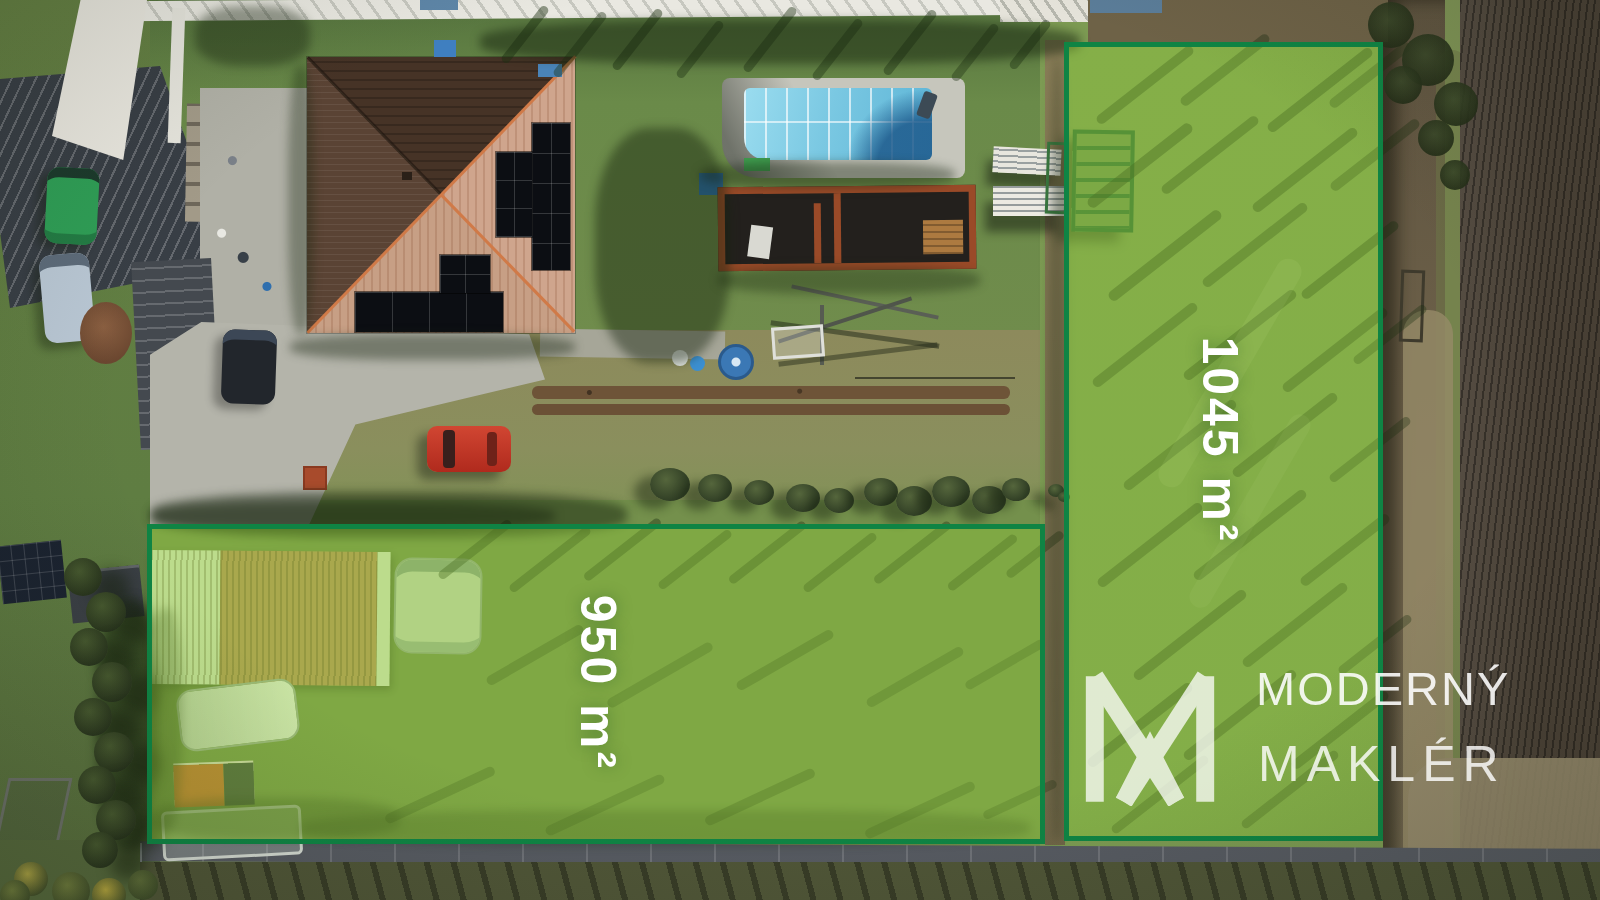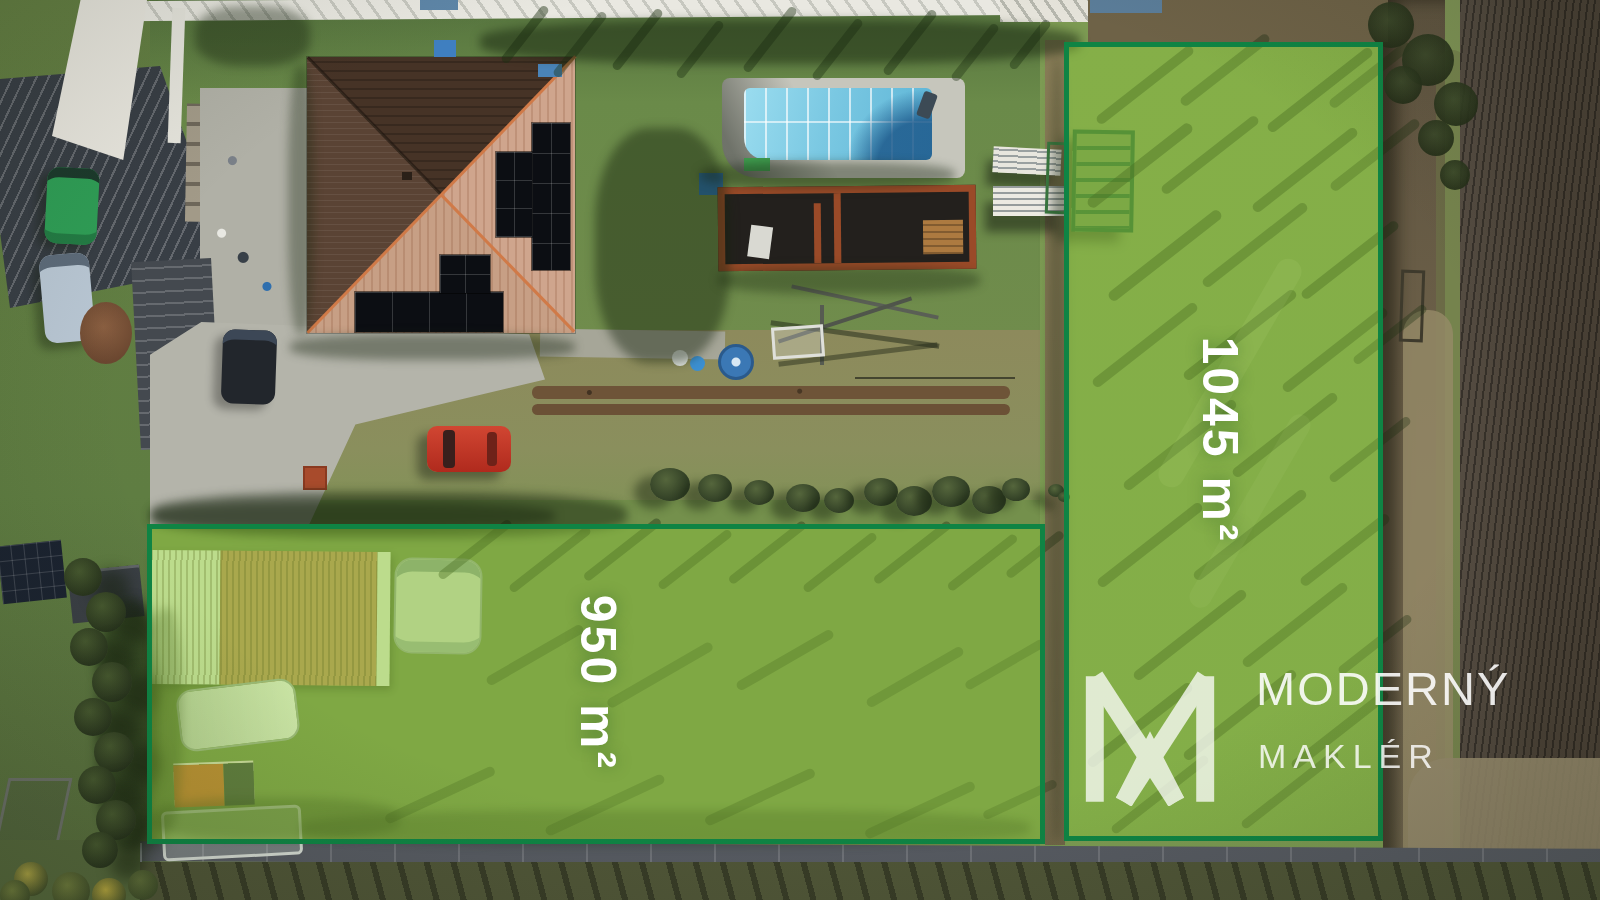--- a/index.html
+++ b/index.html
@@ -8,21 +8,21 @@
   .a{position:absolute;}
   
   .plot{box-sizing:border-box;border:5px solid var(--plot-border,#0f8444);
         background:var(--plot-fill,rgba(146,205,58,.40));}
   .plot-label{transform:translate(-50%,-50%) rotate(90deg);white-space:nowrap;
         color:var(--label-text,#fff);font-weight:700;font-size:50px;letter-spacing:3px;
         text-shadow:0 0 16px rgba(10,60,20,.35);}
   
   #watermark{color:var(--watermark-text,rgba(255,255,255,.88));}
   .brand1{position:absolute;left:179px;top:0;font-size:47px;font-weight:400;letter-spacing:2px;line-height:1;}
-  .brand2{position:absolute;left:181px;top:74px;font-size:34px;font-weight:400;letter-spacing:7px;line-height:1;opacity:.92;}
+  .brand2{position:absolute;left:181px;top:74px;font-size:50px;font-weight:400;letter-spacing:7px;line-height:1;opacity:.92;}
   
   .corrug-v{background-image:repeating-linear-gradient(90deg,rgba(60,50,20,.28) 0 2px,transparent 2px 6px);}
   .panel{background-color:#0c0e13;background-image:
      linear-gradient(rgba(255,255,255,.17) 1px,transparent 1px),
      linear-gradient(90deg,rgba(255,255,255,.17) 1px,transparent 1px);outline:1px solid rgba(0,0,0,.5);}
 </style>
 </head>
 <body>
 
 <div id="scene">

